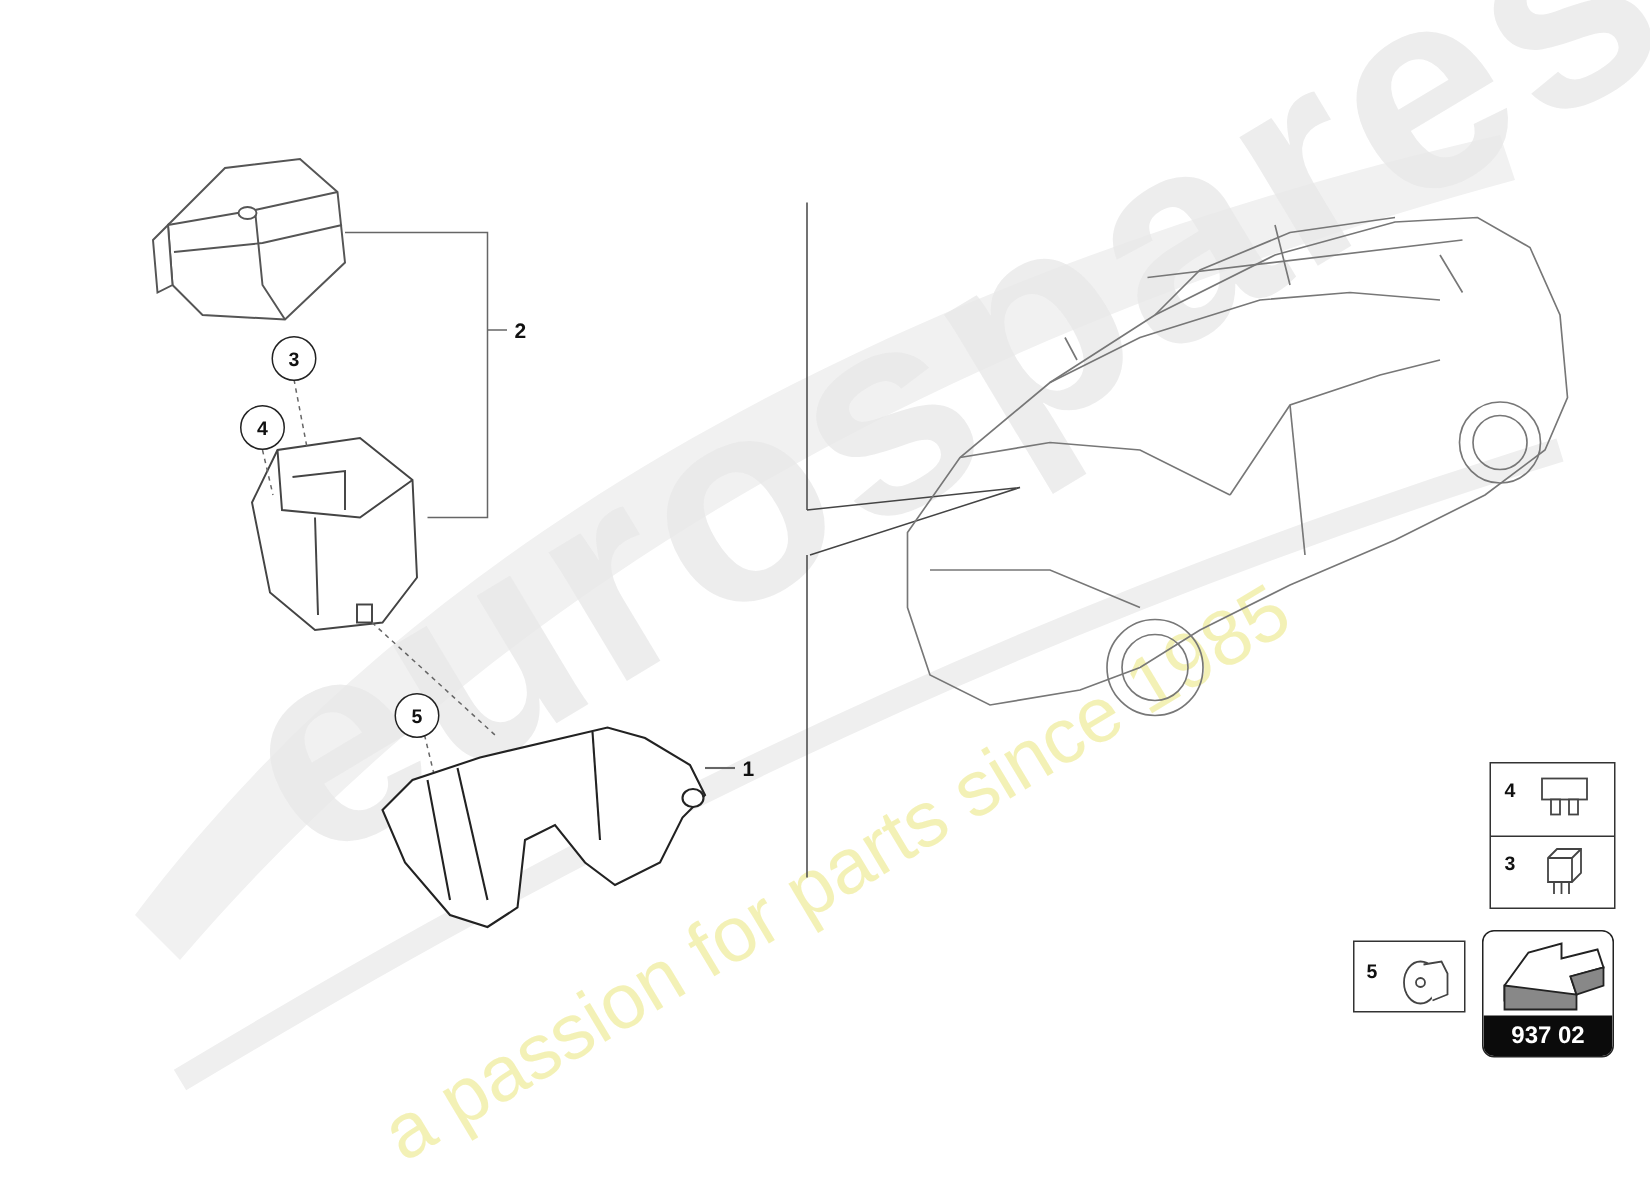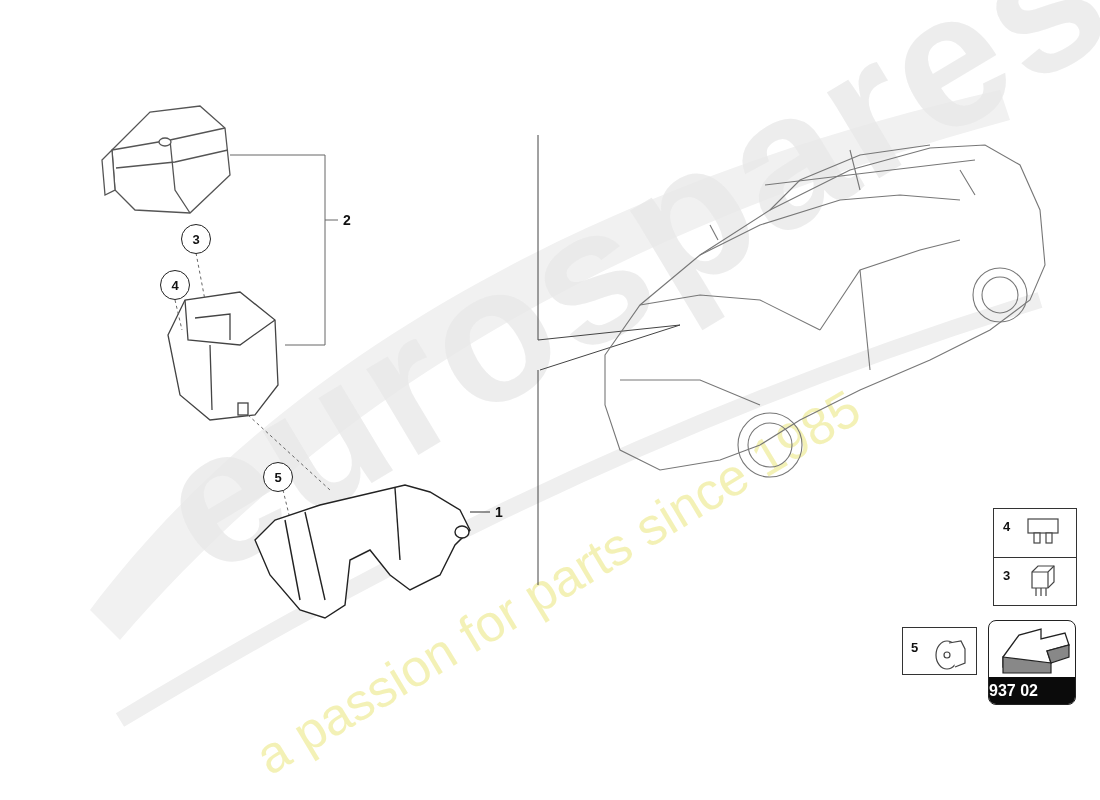--- a/index.html
+++ b/index.html
@@ -10,21 +10,21 @@
                border-radius: 50%; background: #fff; display: flex; align-items: center;
                justify-content: center; font-weight: bold; font-size: 13px; box-sizing: border-box; }
     .ref-num { position: absolute; font-weight: bold; font-size: 14px; }
     .legend-box { position: absolute; border: 1.2px solid #333; background: #fff; box-sizing: border-box; }
     .legend-cell { position: relative; border-bottom: 1.2px solid #333; box-sizing: border-box; }
     .legend-cell:last-child { border-bottom: none; }
     .legend-num { position: absolute; left: 9px; top: 10px; font-weight: bold; font-size: 13px; }
     .nav-badge { position: absolute; left: 988px; top: 620px; width: 88px; height: 85px;
                  border: 1.4px solid #222; border-radius: 8px; background: #fff; overflow: hidden; box-sizing: border-box; }
     .nav-code { position: absolute; left: 0; bottom: 0; width: 100%; height: 27px; background: #0b0b0b;
-                color: #fff; font-weight: bold; font-size: 16px; text-align: left; line-height: 27px; }
+                color: #fff; font-weight: bold; font-size: 16px; text-align: center; line-height: 27px; }
     .watermark-text { position: absolute; font-family: "Liberation Sans", sans-serif; white-space: nowrap; pointer-events: none; }
   </style>
 </head>
 <body>
 
 <div class="layer">
   <svg width="1100" height="800">
     <path d="M90 610 C 300 330, 650 170, 1000 90 L 1010 120 C 680 210, 360 360, 120 640 Z" fill="#f1f1f1"></path>
     <path d="M120 720 C 320 600, 620 430, 1040 300" stroke="#efefef" stroke-width="16" fill="none"></path>
   </svg>

